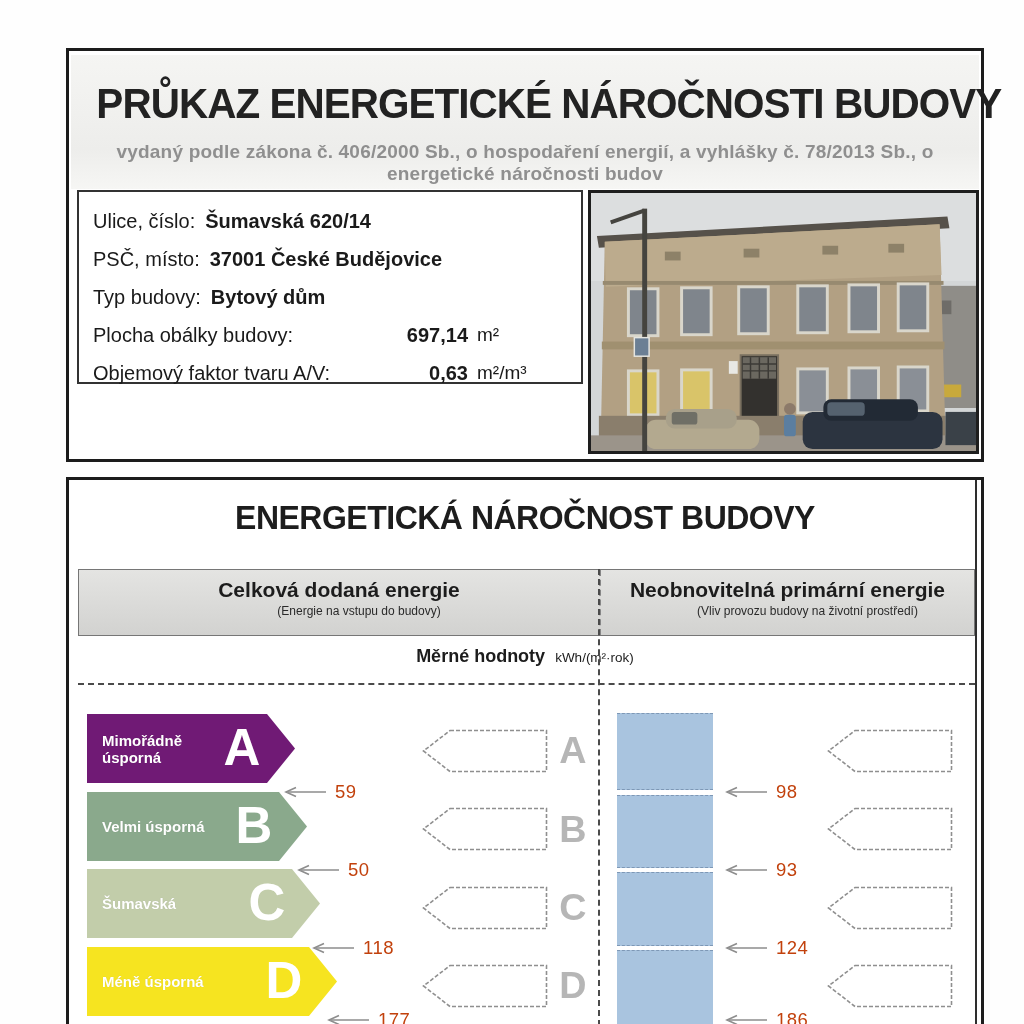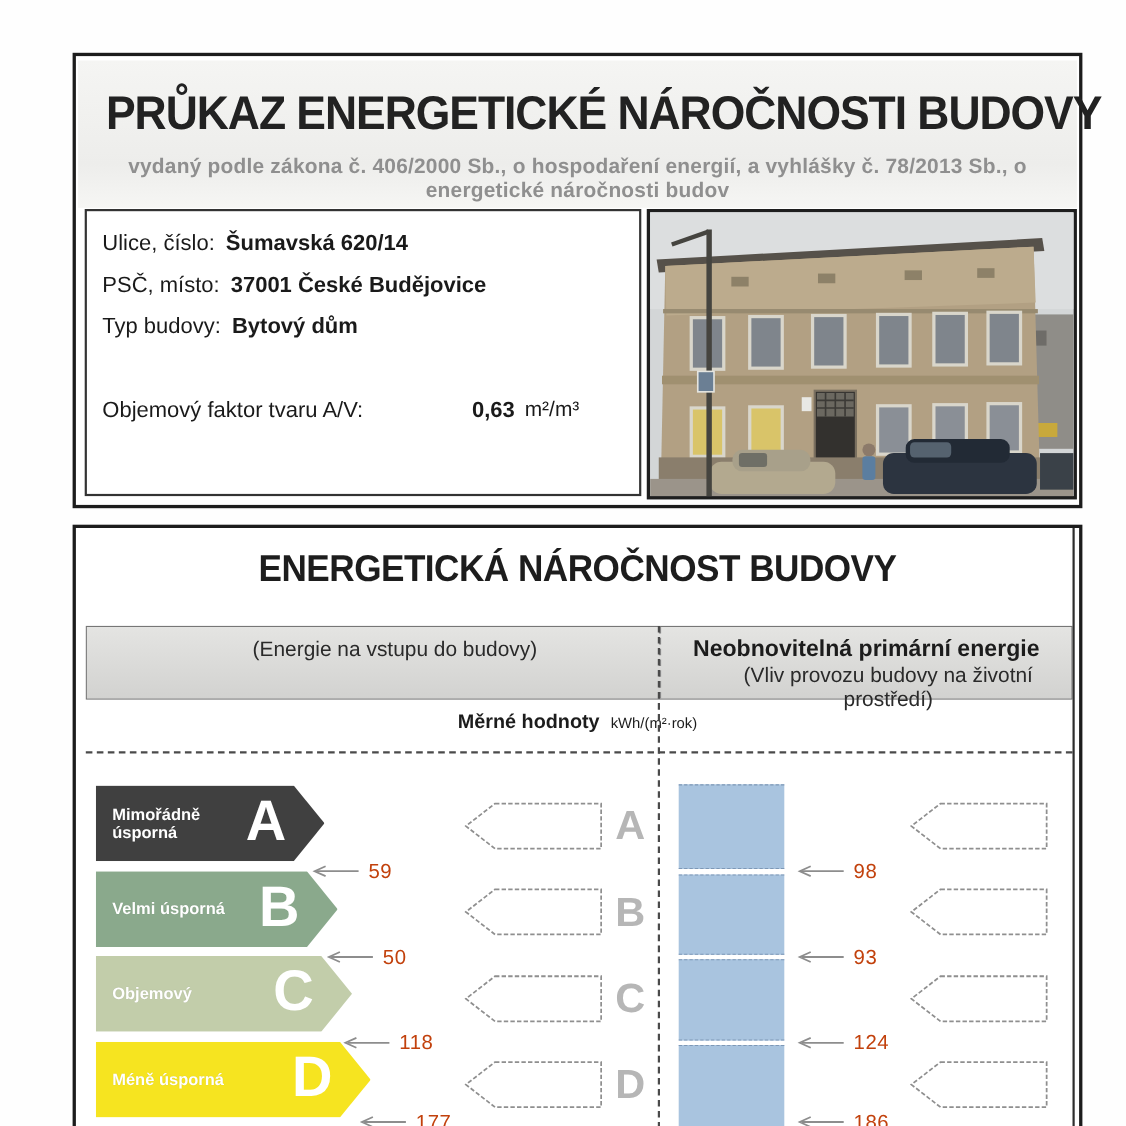--- a/index.html
+++ b/index.html
@@ -10,21 +10,21 @@
   
   .box1{position:absolute;left:66px;top:48px;width:918px;height:414px;
         border:3px solid #1c1c1c;box-sizing:border-box;background:#fff;}
   .title-backdrop{position:absolute;left:2px;right:2px;top:4px;height:134px;
         background:linear-gradient(180deg,#f5f5f3 0%,#ededeb 70%,#f6f6f4 100%);}
   .doc-title{position:absolute;left:0;right:0;top:28px;text-align:center;
         font-size:43px;font-weight:700;letter-spacing:-1px;color:#222;
         transform:scaleX(.94);white-space:nowrap;}
   .doc-subtitle{position:absolute;left:0;right:0;top:90px;text-align:center;
         font-size:19px;font-weight:700;color:#8f8f8f;letter-spacing:.2px;}
-  .info-box{position:absolute;left:8px;top:139px;width:506px;height:261px;
+  .info-box{position:absolute;left:8px;top:139px;width:506px;height:194px;
         border:2px solid #333;box-sizing:border-box;background:#fff;}
   .info-row{position:absolute;left:14px;right:8px;height:26px;font-size:20px;white-space:nowrap;}
   .info-row .lbl{font-weight:400;}
   .info-row .val{font-weight:700;margin-left:10px;}
   .info-row .unit{font-weight:400;margin-left:7px;font-size:19px;}
   .info-row.aligned .val{position:absolute;left:265px;width:110px;text-align:right;margin:0;}
   .info-row.aligned .unit{position:absolute;left:384px;margin:0;}
   .r0{top:18px}.r1{top:56px}.r2{top:94px}.r3{top:132px}.r4{top:170px}.r5{top:208px}
   .photo-frame{position:absolute;left:519px;top:139px;width:391px;height:264px;
         border:3px solid #1e1e1e;box-sizing:border-box;background:#cfd3d6;}
@@ -35,21 +35,21 @@
   .sec-title{position:absolute;left:0;right:0;top:18px;text-align:center;
         font-size:34px;font-weight:700;letter-spacing:-.5px;color:#1d1d1d;
         transform:scaleX(.94);white-space:nowrap;}
   .hdr-band{position:absolute;left:9px;top:89px;width:897px;height:67px;
         border:1px solid #767676;box-sizing:border-box;display:flex;
         background:linear-gradient(180deg,#e4e4e2,#d2d2d0);}
   .hdr-cell{box-sizing:border-box;text-align:center;padding-top:8px;}
   .hdr-cell.c1{width:520px;}
   .hdr-cell.c2{flex:1;border-left:2px dashed #868686;}
   .hdr-cell .t{font-size:21px;font-weight:700;color:#1c1c1c;}
-  .hdr-cell .s{font-size:19px;color:#2a2a2a;margin-top:2px;margin-left:40px;}
+  .hdr-cell .s{font-size:12px;color:#2a2a2a;margin-top:2px;margin-left:40px;}
   .merne-row{position:absolute;left:0;right:0;top:166px;text-align:center;white-space:nowrap;}
   .merne-row .m{font-size:18px;font-weight:700;color:#1c1c1c;}
   .merne-row .mu{font-size:13.5px;color:#1c1c1c;margin-left:10px;text-align:center;}
   .h-dashed{position:absolute;left:9px;width:897px;top:203px;border-top:2px dashed #4a4a4a;}
   .v-dashed{position:absolute;left:529px;top:89px;bottom:0;border-left:2px dashed #4a4a4a;}
   .inner-right-line{position:absolute;left:906px;top:0;bottom:0;width:2px;background:#2e2e2e;}
   
   .cls-arrow{position:absolute;left:18px;height:69px;display:flex;align-items:center;
         clip-path:polygon(0 0,calc(100% - 28px) 0,100% 50%,calc(100% - 28px) 100%,0 100%);}
   .cls-arrow .cl-label{margin-left:15px;width:118px;font-size:15px;font-weight:700;
@@ -89,20 +89,23 @@
 
     <div class="info-box">
       <div class="info-row r0">
         <span class="lbl">Ulice, číslo:</span><span class="val">Šumavská 620/14</span>
       </div>
       <div class="info-row r1">
         <span class="lbl">PSČ, místo:</span><span class="val">37001 České Budějovice</span>
       </div>
       <div class="info-row r2">
         <span class="lbl">Typ budovy:</span><span class="val">Bytový dům</span>
+      </div>
+      <div class="info-row aligned r3">
+        <span class="lbl">Plocha obálky budovy:</span><span class="val">697,14</span><span class="unit">m²</span>
       </div>
       <div class="info-row aligned r4">
         <span class="lbl">Objemový faktor tvaru A/V:</span><span class="val">0,63</span><span class="unit">m²/m³</span>
       </div>
     </div>
 
     <div class="photo-frame">
       <svg viewBox="0 0 391 264" preserveAspectRatio="none">
         <rect x="0" y="0" width="391" height="264" fill="#d3d6d7"></rect>
         <rect x="0" y="0" width="391" height="90" fill="#dcdedf"></rect>
@@ -154,46 +157,47 @@
         <rect x="44" y="148" width="15" height="19" fill="#6b7f94" stroke="#e5e5e0" stroke-width="1.5"></rect>
       </svg>
     </div>
   </div>
 
   <div class="box2">
     <div class="sec-title">ENERGETICKÁ NÁROČNOST BUDOVY</div>
 
     <div class="hdr-band">
       <div class="hdr-cell c1">
+        <div class="t">Celková dodaná energie</div>
         <div class="s">(Energie na vstupu do budovy)</div>
       </div>
       <div class="hdr-cell c2">
         <div class="t">Neobnovitelná primární energie</div>
         <div class="s">(Vliv provozu budovy na životní prostředí)</div>
       </div>
     </div>
 
     <div class="merne-row">
       <span class="m">Měrné hodnoty</span><span class="mu">kWh/(m²·rok)</span>
     </div>
 
     <div class="h-dashed"></div>
     <div class="v-dashed"></div>
     <div class="inner-right-line"></div>
 
-    <div class="cls-arrow aA" style="background: #404040;">
+    <div class="cls-arrow aA" style="background: #701a75;">
       <span class="cl-label">Mimořádně úsporná</span>
       <span class="cl-letter">A</span>
     </div>
     <div class="cls-arrow aB" style="background: rgb(138, 169, 140);">
       <span class="cl-label">Velmi úsporná</span>
       <span class="cl-letter">B</span>
     </div>
     <div class="cls-arrow aC" style="background: rgb(194, 205, 170);">
-      <span class="cl-label">Objemový</span>
+      <span class="cl-label">Šumavská</span>
       <span class="cl-letter">C</span>
     </div>
     <div class="cls-arrow aD" style="background: rgb(246, 228, 32);">
       <span class="cl-label">Méně úsporná</span>
       <span class="cl-letter">D</span>
     </div>
 
     <div class="bound bl0">
       <svg width="46" height="12" viewBox="0 0 46 12">
           <path d="M44 6 H6" stroke="#8d8d8d" stroke-width="1.6" fill="none"></path>

